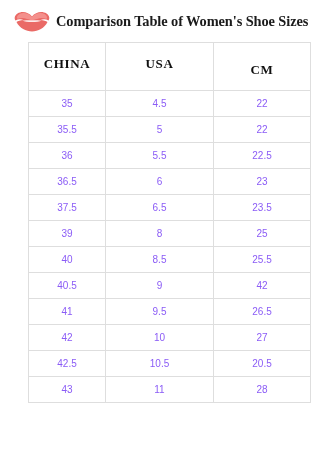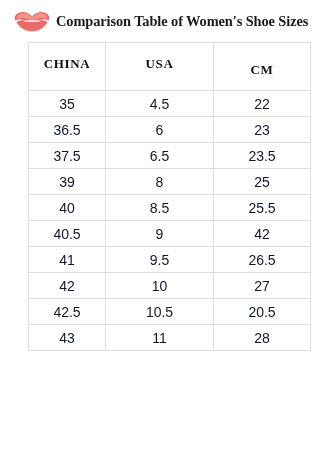--- a/index.html
+++ b/index.html
@@ -87,22 +87,22 @@
     padding-bottom: 5px;
   }
   .size-table thead th.h-cm {
     padding-top: 7px;
   }
 
   .size-table tbody td {
     height: 25px;
     font-family: "Liberation Sans", sans-serif;
     font-weight: normal;
-    font-size: 14px;
-    color: #0f172a;
+    font-size: 10px;
+    color: #8b5cf6;
     vertical-align: middle;
   }
 </style>
 </head>
 <body>
 
 <div class="page">
 
   <div class="title-row">
     <svg class="lips-icon" viewBox="0 0 72 44" aria-hidden="true">
@@ -124,20 +124,30 @@
         <th class="h-china">CHINA</th>
         <th class="h-usa">USA</th>
         <th class="h-cm">CM</th>
       </tr>
     </thead>
     <tbody id="table-body">
         <tr>
           <td>35</td>
           <td>4.5</td>
           <td>22</td>
+        </tr>
+        <tr>
+          <td>35.5</td>
+          <td>5</td>
+          <td>22</td>
+        </tr>
+        <tr>
+          <td>36</td>
+          <td>5.5</td>
+          <td>22.5</td>
         </tr>
         <tr>
           <td>36.5</td>
           <td>6</td>
           <td>23</td>
         </tr>
         <tr>
           <td>37.5</td>
           <td>6.5</td>
           <td>23.5</td>

